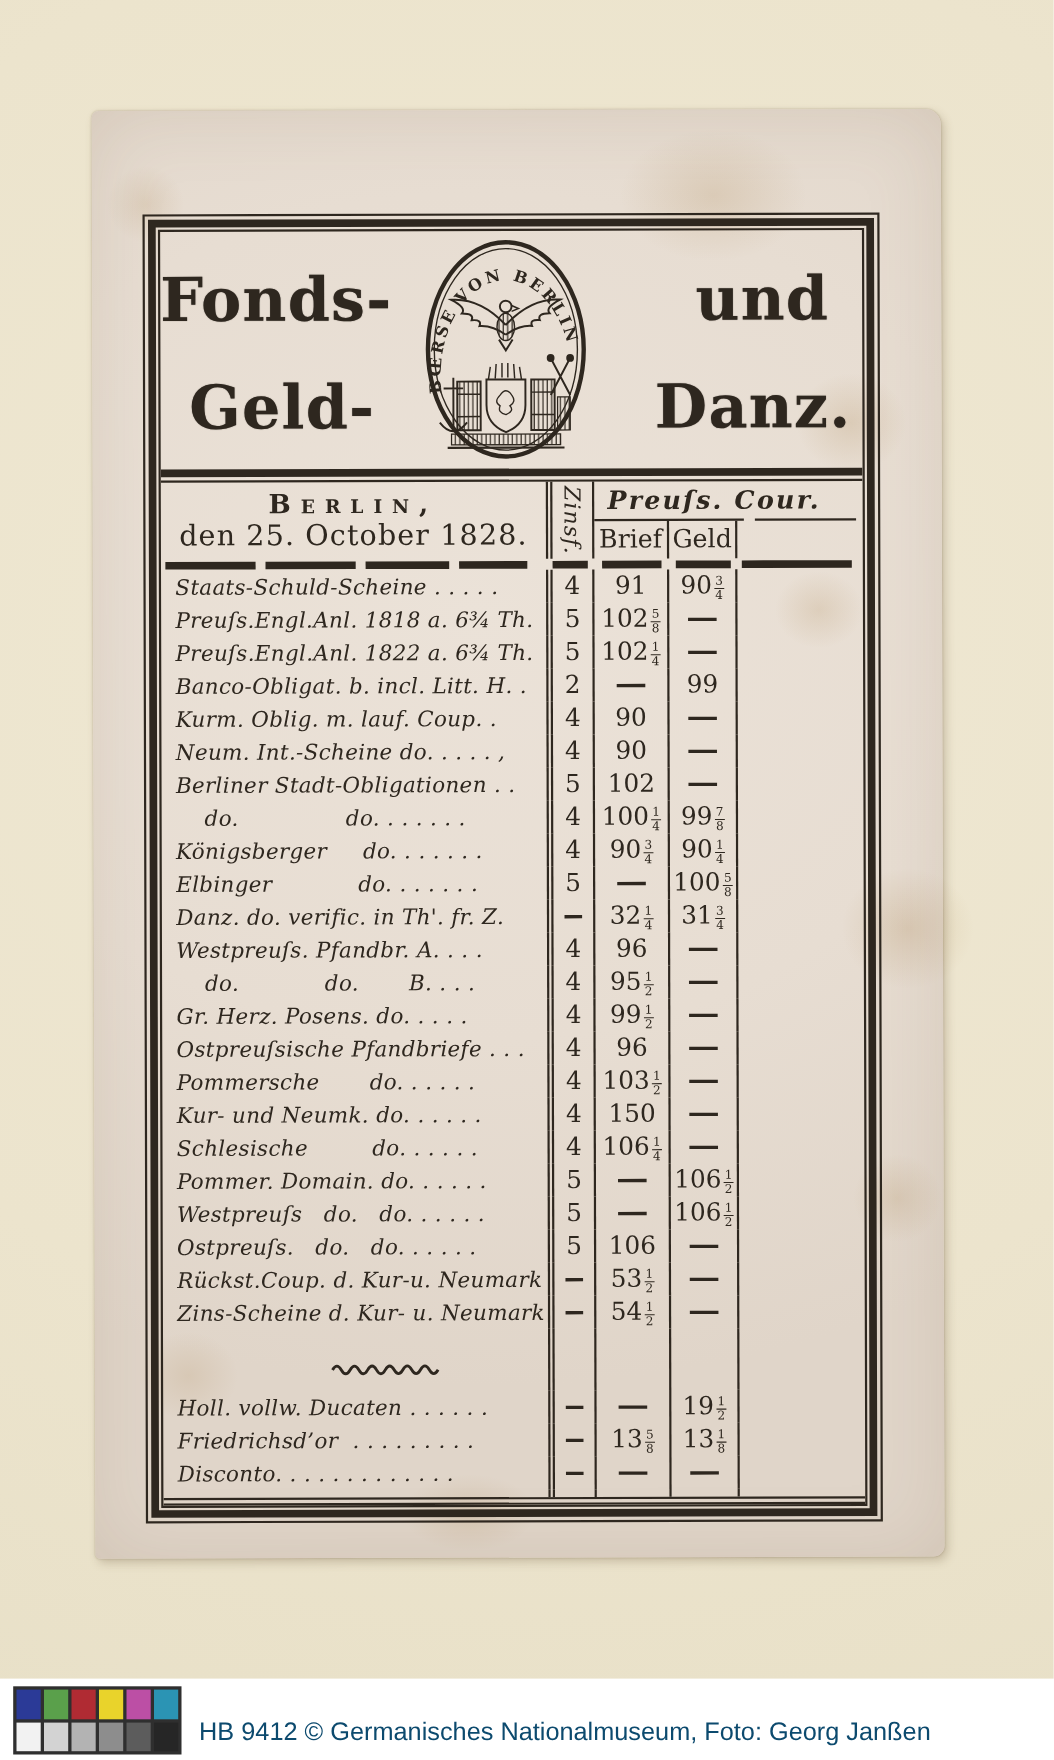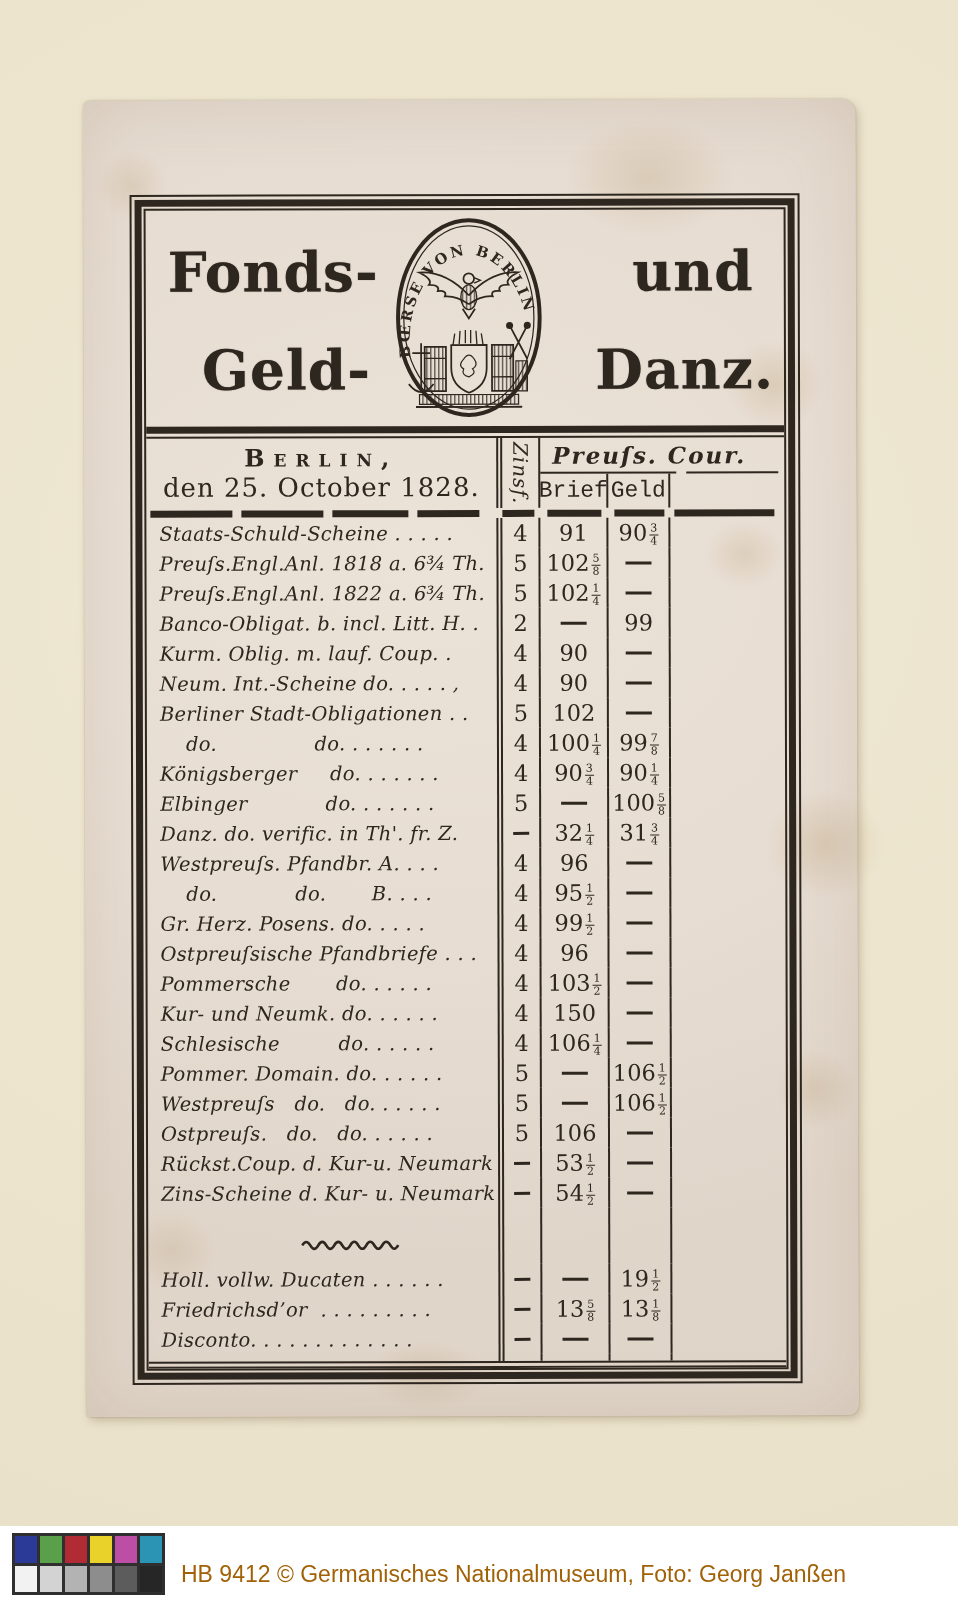--- a/index.html
+++ b/index.html
@@ -25,21 +25,21 @@
   .frame{position:absolute;left:46px;top:94px;width:670px;height:1190px;
          box-sizing:border-box;border:2px solid var(--ink);padding:3px;}
   .frame2{height:100%;box-sizing:border-box;border:7px solid var(--ink);padding:2px;}
   .frame3{height:100%;box-sizing:border-box;border:2px solid var(--ink);
           display:flex;flex-direction:column;overflow:hidden;}
 
   
   .masthead{height:216px;flex:0 0 216px;display:flex;align-items:stretch;}
   .mh-col{flex:1;display:flex;flex-direction:column;justify-content:space-around;
           padding-top:12px;padding-bottom:8px;}
-  .mh-left{padding-left:18px;text-align:center;}
+  .mh-left{}
   .mh-right{align-items:flex-end;padding-right:10px;}
   .mh-word{font-size:55px;font-weight:bold;letter-spacing:1px;line-height:1;
            text-shadow:0 0 1px rgba(46,39,31,.6);}
   .mh-word.indent{padding-left:26px;}
   .mh-word.und{margin-right:20px;}
   .emblem{flex:0 0 172px;display:flex;align-items:center;justify-content:center;}
 
   .rule-heavy{height:7px;background:var(--ink);flex:none;}
   .rule-gapline{height:3px;flex:none;}
   .rule-thin{height:2px;background:var(--ink);flex:none;}
@@ -55,21 +55,21 @@
               height:100%;margin:0 auto;padding-top:4px;letter-spacing:1px;}
   .th-cour{flex:1;display:flex;flex-direction:column;}
   .cour-title{font-style:italic;font-weight:bold;font-size:23px;text-align:center;
               padding:4px 26px 3px 0;letter-spacing:2px;}
   .cour-rule{height:2px;display:flex;flex:none;}
   .cour-rule .s1{width:136px;background:var(--ink);}
   .cour-rule .sp{width:10px;}
   .cour-rule .s2{flex:1;background:var(--ink);margin-right:6px;}
   .cour-labels{flex:1;display:flex;font-size:23px;align-items:center;}
   .hl{box-sizing:border-box;text-align:center;height:100%;display:flex;
-      align-items:center;justify-content:center;font-family:Liberation Mono, monospace;}
+      align-items:center;justify-content:center;}
   .hl-brief{width:68px;border-right:2px solid var(--ink);}
   .hl-geld{width:62px;border-right:2px solid var(--ink);}
   .hl-rest{flex:1;}
 
   
   .dashes{display:flex;height:7px;margin:2px 0 1px;flex:none;}
   .dg{display:flex;box-sizing:border-box;height:100%;}
   .dseg{background:var(--ink);height:100%;}
 
   
@@ -97,21 +97,21 @@
   .bot-thin{height:2px;background:var(--ink);}
   .bot-sp{height:3px;}
 
   
   .footer{height:74px;background:#ffffff;display:flex;align-items:flex-end;}
   .strip{width:153px;height:62px;background:#2f2f2f;margin:0 0 5px 12px;
          display:grid;grid-template-columns:repeat(6,1fr);grid-template-rows:1fr 1fr;
          gap:3px;padding:3px;box-sizing:border-box;}
   .patch{width:100%;height:100%;}
   .caption{margin:0 0 12px 16px;font-family:"Liberation Sans", sans-serif;
-           font-size:23px;color:#a16207;white-space:nowrap;}
+           font-size:23px;color:#0c4a6e;white-space:nowrap;}
 </style>
 </head>
 <body>
 
 <div class="photo">
   <div class="paper">
 
     <div class="stain" style="left:480px;top:18px;width:170px;height:120px;background:radial-gradient(closest-side,rgba(156,112,48,.16),rgba(156,112,48,0));"></div>
     <div class="stain" style="left:640px;top:240px;width:100px;height:90px;background:radial-gradient(closest-side,rgba(156,112,48,.17),rgba(156,112,48,0));"></div>
     <div class="stain" style="left:620px;top:420px;width:80px;height:70px;background:radial-gradient(closest-side,rgba(156,112,48,.15),rgba(156,112,48,0));"></div>

